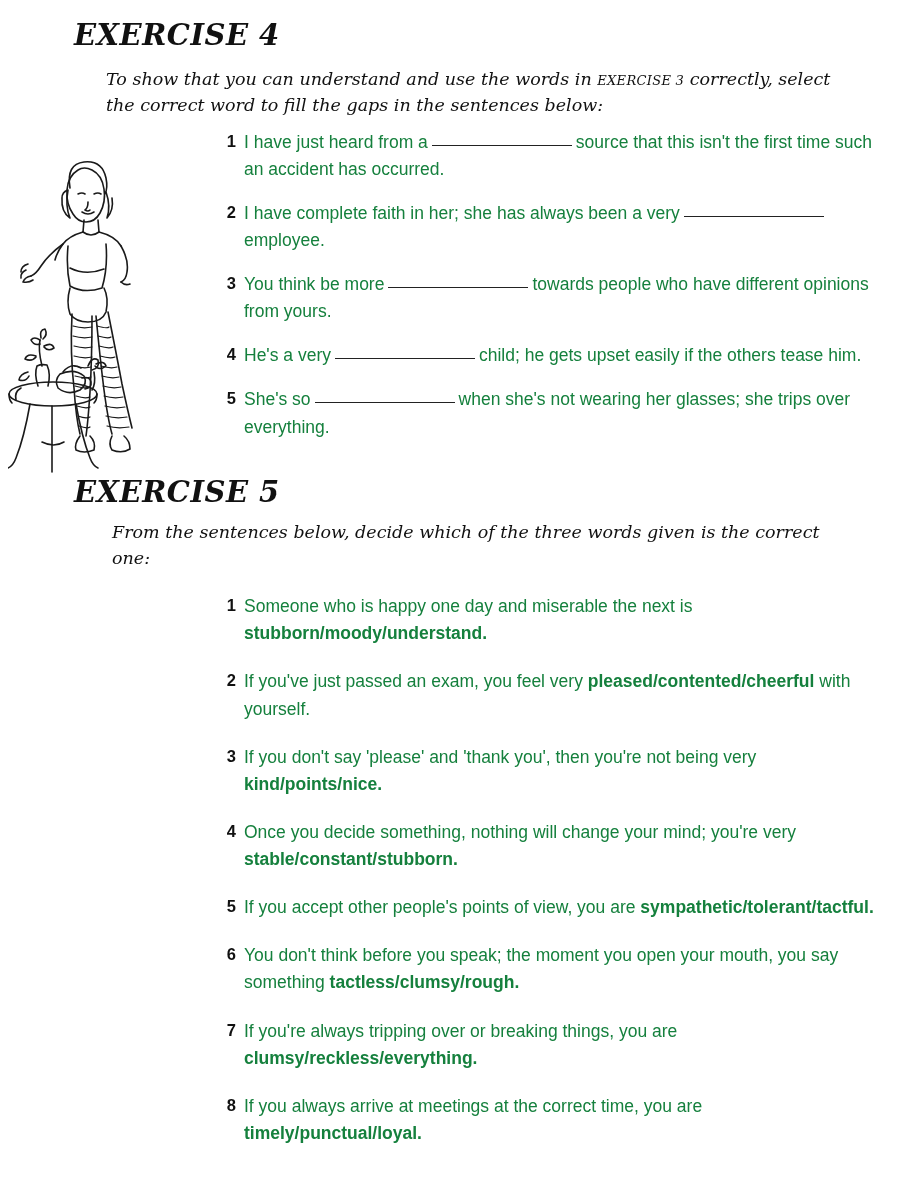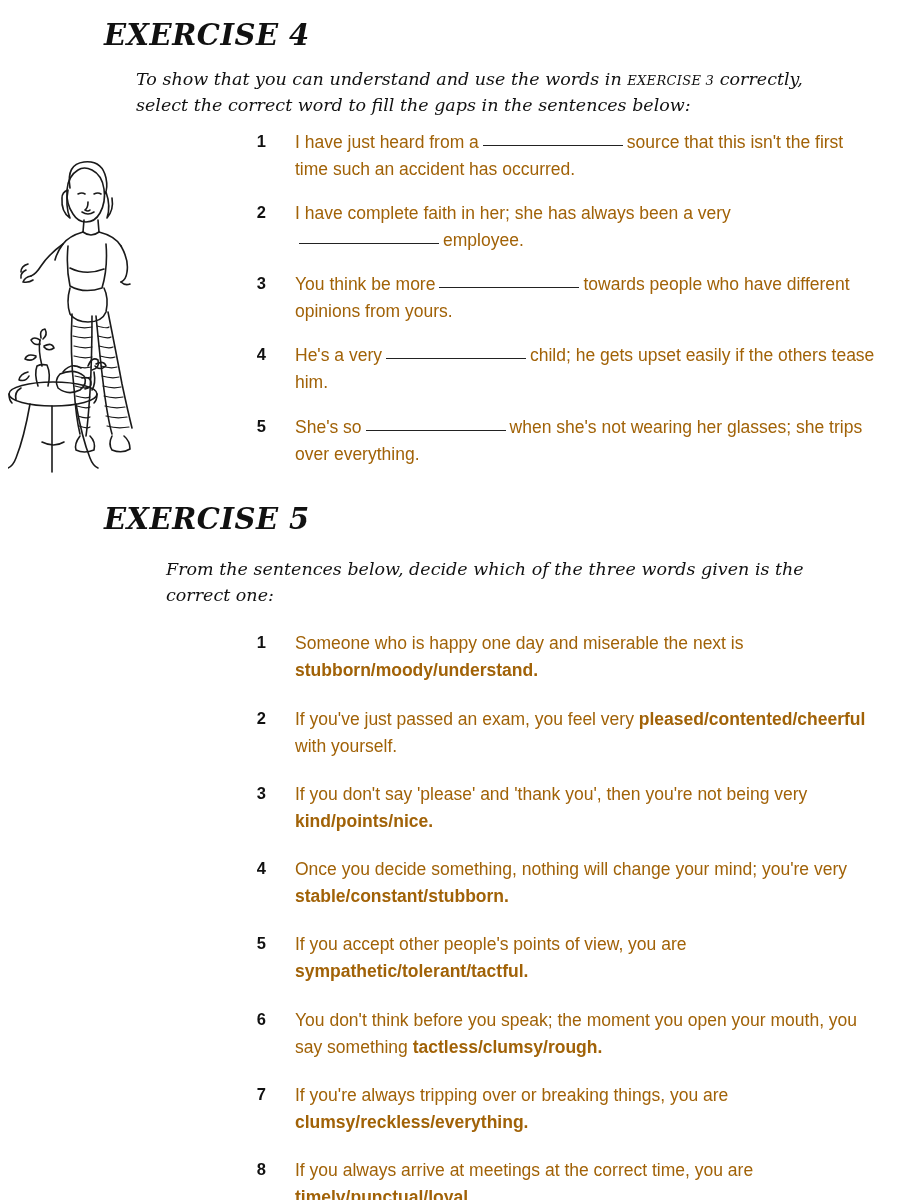--- a/index.html
+++ b/index.html
@@ -13,21 +13,21 @@
     position: relative;
     font-family: "Liberation Sans", sans-serif;
     color: #1a1a1a;
     overflow: hidden;
   }
   .page {
     position: relative;
     width: 907px;
     height: 1200px;
     box-sizing: border-box;
-    padding: 18px 30px 0 46px;
+    padding: 18px 30px 0 16px;
   }
 
   
   .ex-heading {
     font-family: "DejaVu Serif", serif;
     font-weight: bold;
     font-style: italic;
     font-size: 29px;
     letter-spacing: 0.5px;
     margin: 0 0 14px 58px;
@@ -65,23 +65,22 @@
     text-align: right;
     font-weight: bold;
     font-size: 16.5px;
     line-height: 1.55;
     margin-right: 8px;
     color: #111;
   }
   .qtext {
     font-size: 17.5px;
     line-height: 1.55;
-    color: #a16207;
+    color: #15803d;
     max-width: 700px;
-    margin-left: 21px;
   }
   .qtext b {
     font-weight: bold;
   }
   .blank {
     display: inline-block;
     width: 140px;
     border-bottom: 1.5px solid #222;
     vertical-align: 2px;
     margin: 0 4px;
@@ -91,22 +90,22 @@
     margin-left: 198px;
   }
   .ex5-list {
     margin-left: 198px;
   }
   .ex5-list .qitem { margin-bottom: 21px; }
 
   #exercise-5 {
     margin-top: 34px;
   }
-  #exercise-5 .ex-heading { margin-bottom: 20px; }
-  #exercise-5 .intro { margin-bottom: 22px; margin-left: 120px; }
+  #exercise-5 .ex-heading { margin-bottom: 10px; }
+  #exercise-5 .intro { margin-bottom: 22px; margin-left: 96px; }
 
   
   .illustration {
     position: absolute;
     left: 8px;
     top: 150px;
     width: 190px;
     height: 340px;
   }
   .illustration svg { display: block; }

